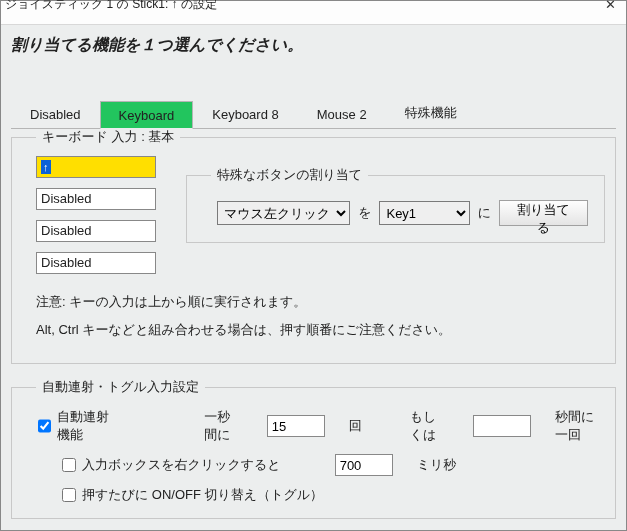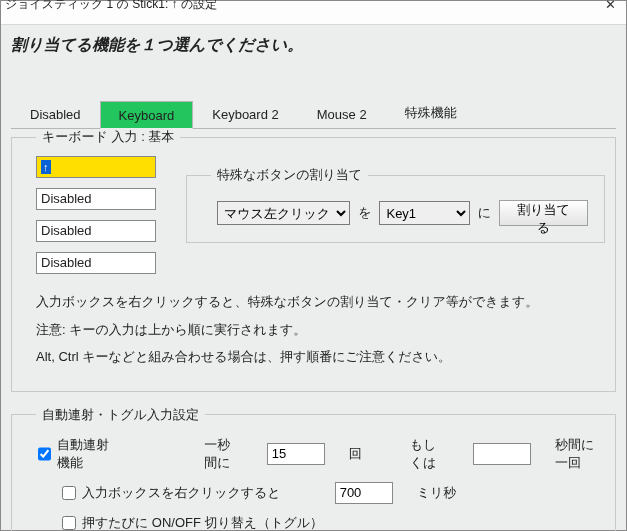--- a/index.html
+++ b/index.html
@@ -42,21 +42,21 @@
     <span>ジョイスティック 1 の Stick1: ↑ の設定</span>
     <span class="close">✕</span>
   </div>
 
   <div class="content">
     <div class="heading">割り当てる機能を１つ選んでください。</div>
 
     <div class="tabstrip">
       <div class="tab">Disabled</div>
       <div class="tab active">Keyboard</div>
-      <div class="tab">Keyboard 2</div>
+      <div class="tab">Keyboard 8</div>
       <div class="tab">Mouse 2</div>
       <div class="tab">特殊機能</div>
     </div>
 
     <fieldset class="groupbox-outer">
       <legend>キーボード 入力 : 基本</legend>
 
       <div class="kb-row">
         <div class="kb-boxes">
           <div class="inp hi">
@@ -79,21 +79,20 @@
                 <option>Key1</option>
               </select>
               <span>に</span>
               <button class="btn">割り当てる</button>
             </div>
           </fieldset>
         </div>
       </div>
 
       <div class="note-block">
-        <p>入力ボックスを右クリックすると、特殊なボタンの割り当て・クリア等ができます。</p>
         <p>注意: キーの入力は上から順に実行されます。</p>
         <p>Alt, Ctrl キーなどと組み合わせる場合は、押す順番にご注意ください。</p>
       </div>
     </fieldset>
 
     <fieldset style="margin-top:14px">
       <legend>自動連射・トグル入力設定</legend>
       <div class="auto-inner">
         <div class="auto-line">
           <label>

